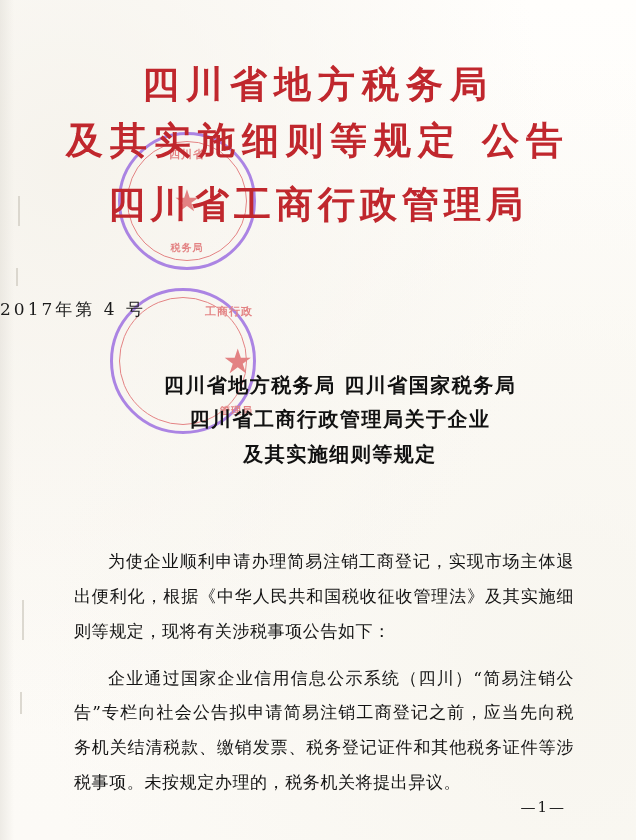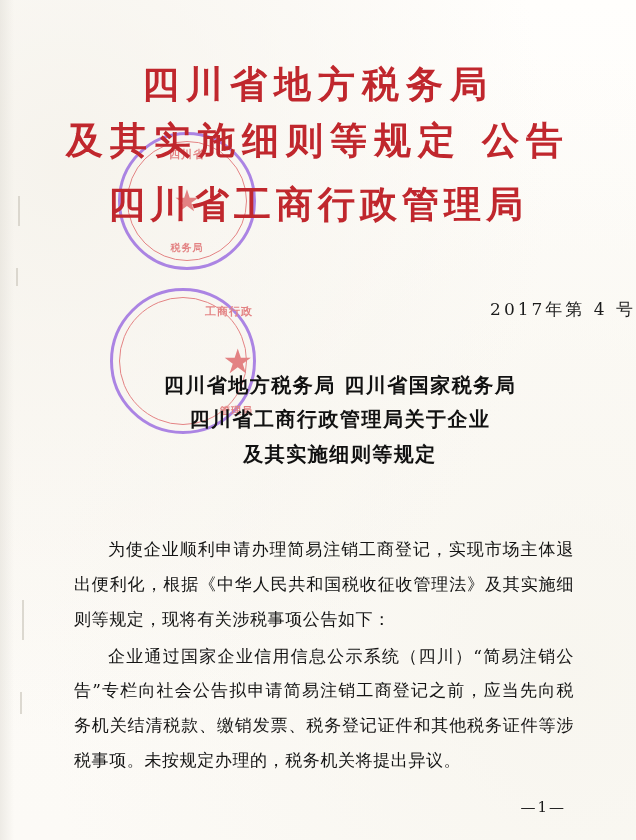--- a/index.html
+++ b/index.html
@@ -107,21 +107,21 @@
     font-family: "DejaVu Serif", "Liberation Serif", serif;
   }
   .header-line.l3 { letter-spacing: 5px; margin-top: 8px; }
 
   
   .issue-no {
     position: absolute;
     left: 0;
     right: 0;
     top: 298px;
-    text-align: right;
+    text-align: left;
     color: #1b1b1b;
     font-size: 17px;
     letter-spacing: 3px;
     font-family: "DejaVu Serif", "Liberation Serif", serif;
   }
 
   
   .title-block {
     position: absolute;
     left: 0;
@@ -147,21 +147,21 @@
     right: 62px;
     top: 532px;
   }
   .body-para {
     color: #141414;
     font-size: 17px;
     line-height: 2.05;
     text-align: justify;
     text-indent: 2em;
     letter-spacing: 0.6px;
-    margin: 0 0 2px 0;
+    margin: 12px 0 2px 0;
     font-family: "DejaVu Serif", "Liberation Serif", serif;
   }
 
   
   .page-number {
     position: absolute;
     right: 70px;
     bottom: 24px;
     color: #1a1a1a;
     font-size: 15px;

